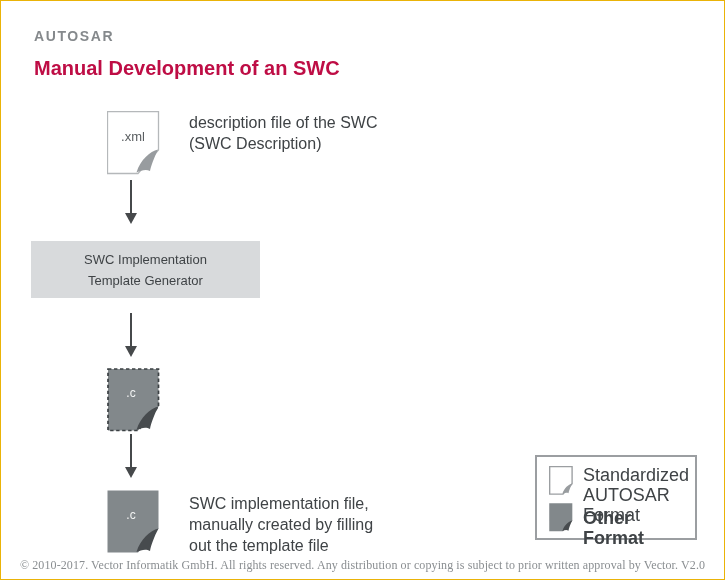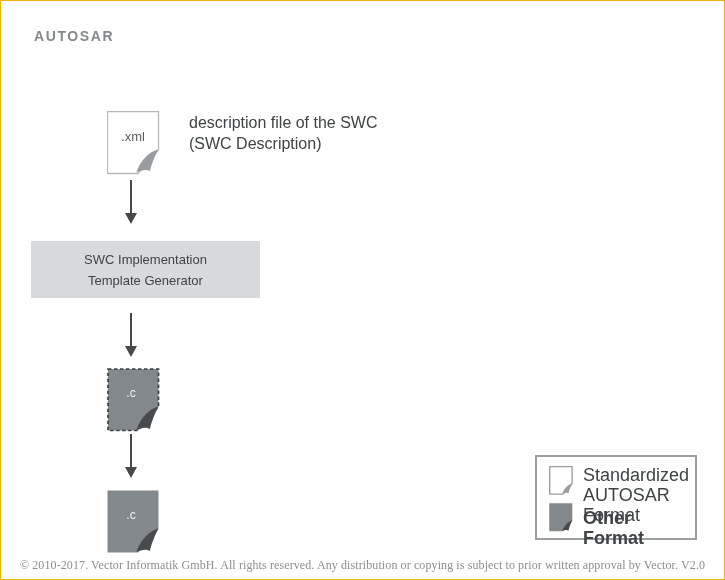--- a/index.html
+++ b/index.html
@@ -43,20 +43,21 @@
     left:0;right:0;top:557px;text-align:center;
     font-size:12px;color:#8a8e91;letter-spacing:0.1px;font-family:Liberation Serif, serif;
   }
 </style>
 </head>
 <body>
 
 <div class="slide">
 
   <div class="abs brand">AUTOSAR</div>
+  <div class="abs title">Manual Development of an SWC</div>
 
   <svg class="abs fileicon icon-xml" width="53" height="64" viewBox="0 0 53 64">
     <path d="M0.5,0.5 H51.5 V39 L31,62.5 H0.5 Z" fill="#ffffff" stroke="#b5b8ba" stroke-width="1.3"></path>
     <path d="M29.5,61.5 C33.5,48.5 43,40.5 51,38.5 C47,47 44,55 43,60 C39,58 34,59.5 29.5,61.5 Z" fill="#989c9f"></path>
     <text class="icon-label-dark" x="26" y="30" text-anchor="middle">.xml</text>
   </svg>
   <div class="abs desc desc1">description file of the SWC
 (SWC Description)</div>
 
   <svg class="abs arrow arrow1" viewBox="0 0 14 46">
@@ -81,20 +82,23 @@
   <svg class="abs arrow arrow3" viewBox="0 0 14 46">
     <line x1="7" y1="1" x2="7" y2="35" stroke="#46494b" stroke-width="2"></line>
     <polygon points="1,34 13,34 7,45" fill="#46494b"></polygon>
   </svg>
 
   <svg class="abs fileicon icon-impl" width="53" height="64" viewBox="0 0 53 64">
     <path d="M0.5,0.5 H51.5 V38.5 L31,62.5 H0.5 Z" fill="#82888b"></path>
     <path d="M29.5,62 C33.5,49 43,40.5 51.5,38.5 C47,47 44,55.5 43,61 C39,58.5 34,60 29.5,62 Z" fill="#474b4e"></path>
     <text class="icon-label-light" x="24" y="29" text-anchor="middle">.c</text>
   </svg>
+  <div class="abs desc desc3">SWC implementation file,
+manually created by filling
+out the template file</div>
 
   <div class="abs legend">
     <svg class="legend-icon1" width="24" height="29" viewBox="0 0 53 64">
       <path d="M1.5,1.5 H51 V39 L31,62 H1.5 Z" fill="#ffffff" stroke="#9b9ea1" stroke-width="3"></path>
       <path d="M29.5,61.5 C33.5,48.5 43,40.5 51,38.5 C47,47 44,55 43,60 C39,58 34,59.5 29.5,61.5 Z" fill="#989c9f"></path>
     </svg>
     <div class="legend-label legend-label1">Standardized
 AUTOSAR Format</div>
     <svg class="legend-icon2" width="24" height="29" viewBox="0 0 53 64">
       <path d="M0.5,0.5 H51.5 V38.5 L31,62.5 H0.5 Z" fill="#82888b"></path>

